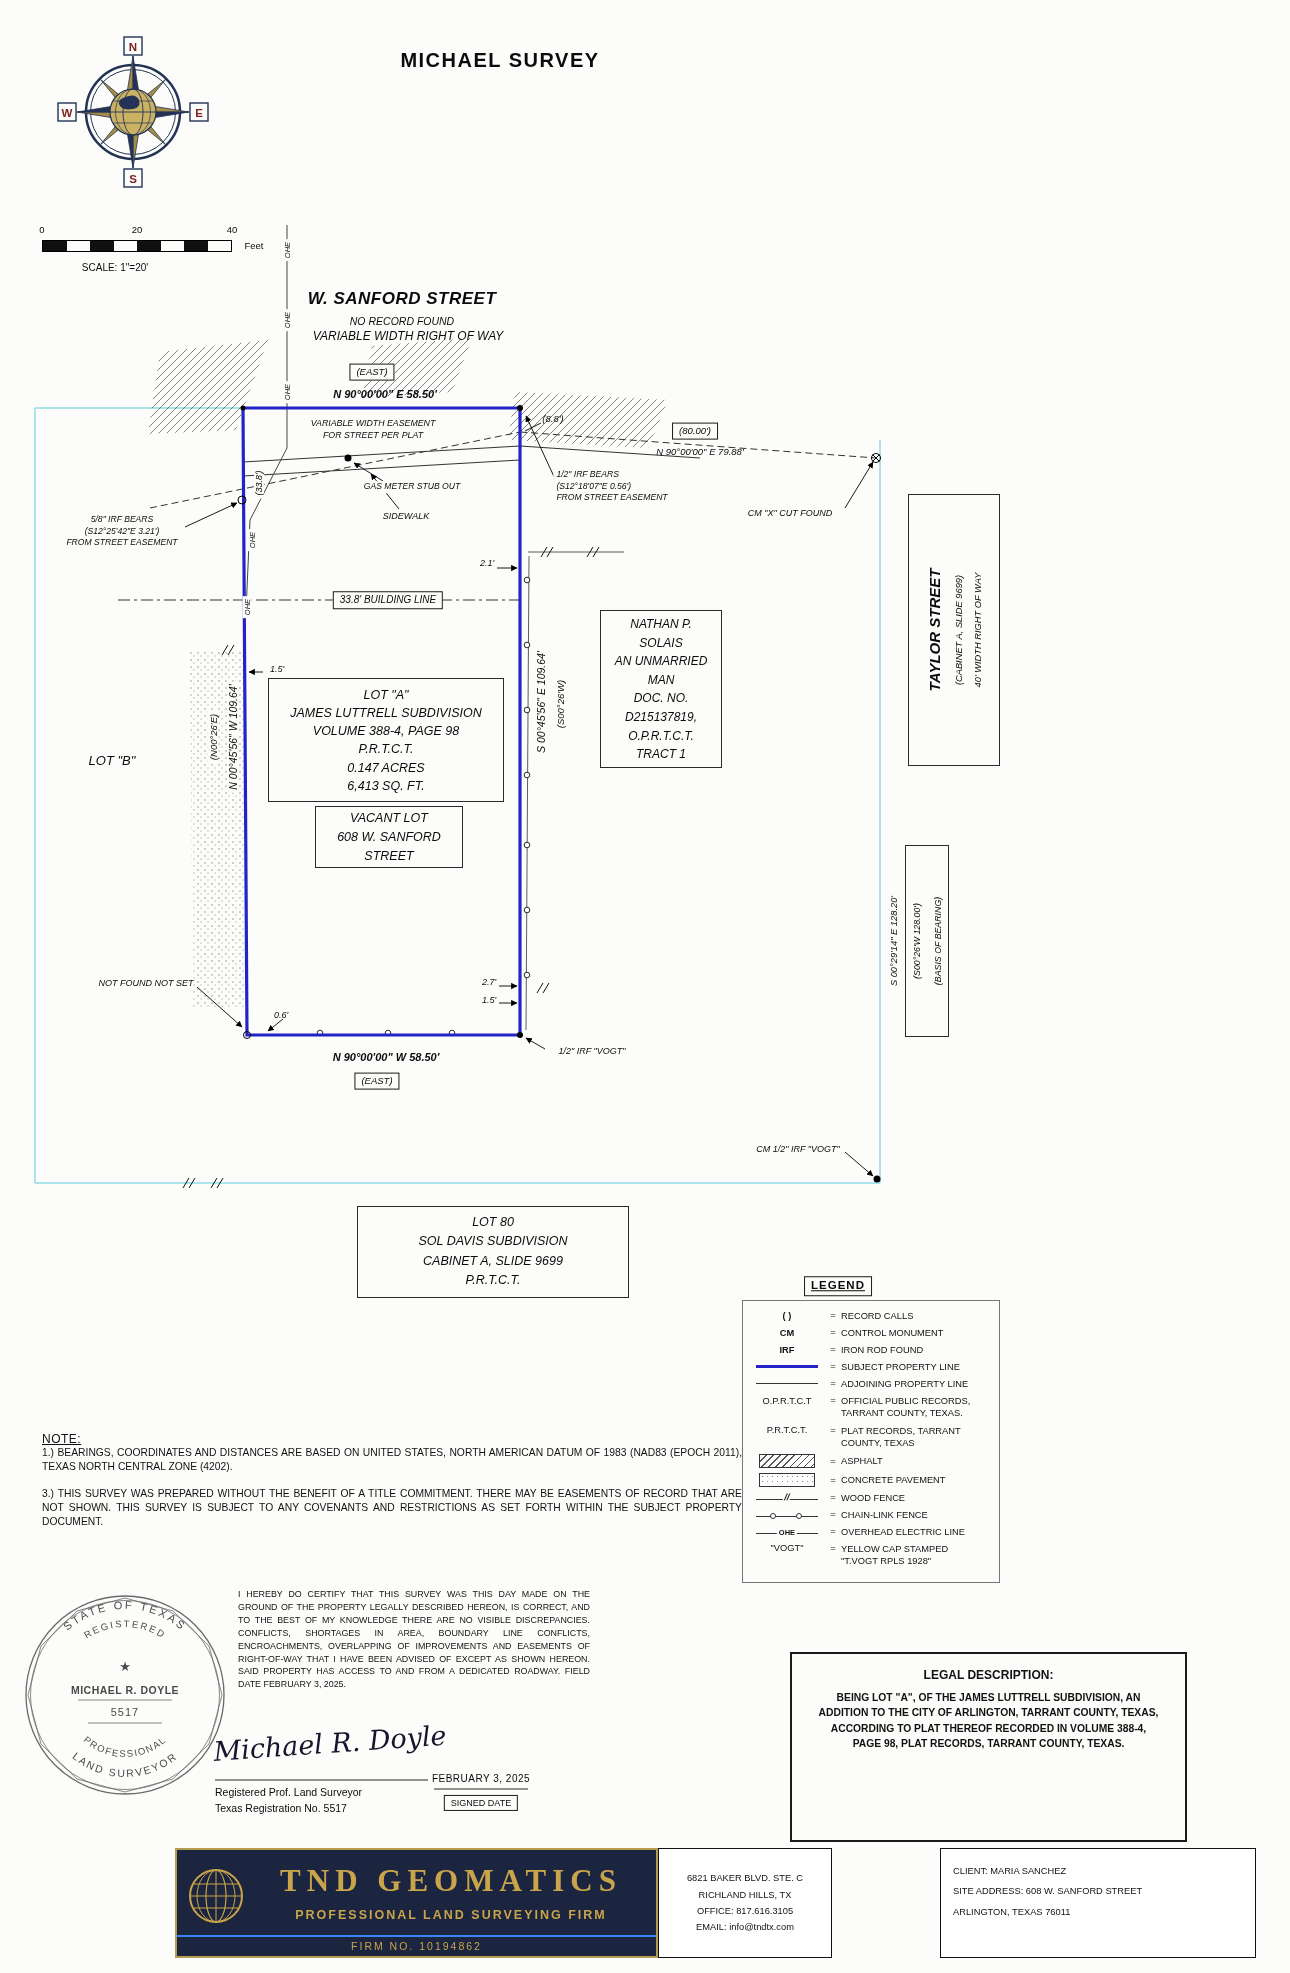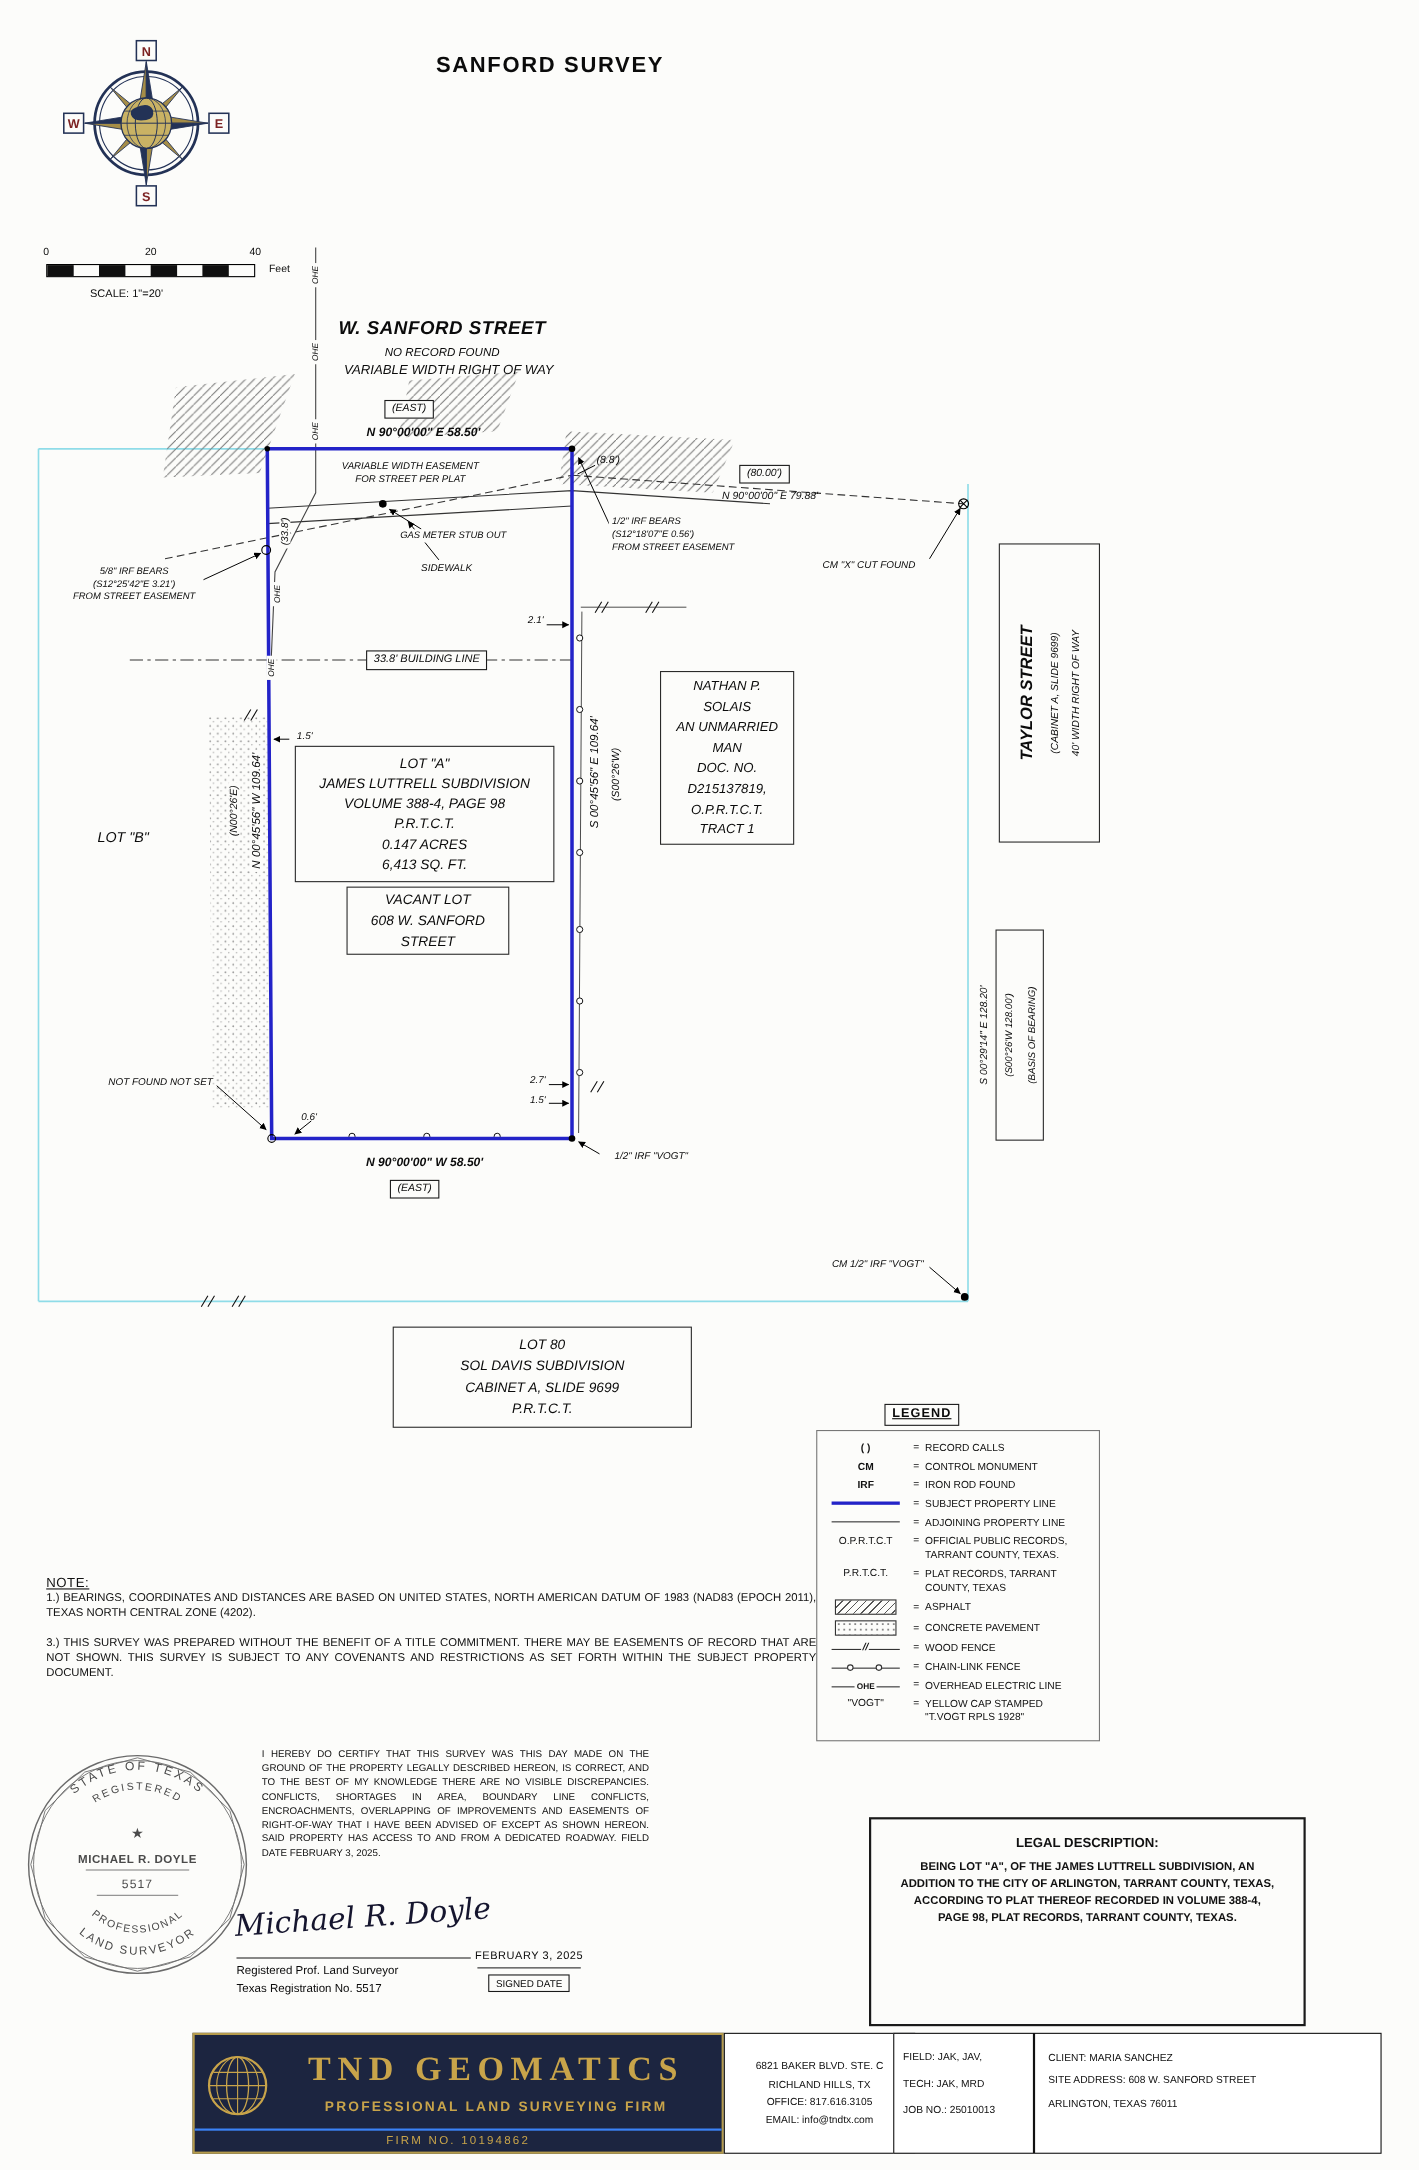--- a/index.html
+++ b/index.html
@@ -217,21 +217,21 @@
     <g transform="translate(216,1896)" stroke="#c8a44a" fill="none">
       <circle r="26" stroke-width="2"></circle>
       <ellipse rx="10" ry="26" stroke-width="1.2"></ellipse>
       <ellipse rx="19" ry="26" stroke-width="1"></ellipse>
       <line x1="0" y1="-26" x2="0" y2="26" stroke-width="1"></line>
       <line x1="-26" y1="0" x2="26" y2="0" stroke-width="1.2"></line>
       <path d="M-22,-12 H22 M-22,12 H22" stroke-width="1"></path>
     </g>
   </svg>
 
-  <div class="lbl up" style="left:500px;top:60px;font-size:20px;letter-spacing:1.5px;font-weight:600">SANFORD SURVEY</div>
+  <div class="lbl up" style="left:500px;top:60px;font-size:20px;letter-spacing:1.5px;font-weight:600">MICHAEL SURVEY</div>
 
   <div id="scalebar">
     <div></div>
       <div></div>
       <div></div>
       <div></div>
       <div></div>
       <div></div>
       <div></div>
       <div></div>
@@ -442,20 +442,17 @@
     <div style="position:absolute;left:78px;top:58px;width:392px;text-align:center;font-size:12.5px;font-weight:bold;
                 letter-spacing:2px;color:#c8a44a">PROFESSIONAL LAND SURVEYING FIRM</div>
     <div style="position:absolute;left:0;bottom:0;width:100%;height:21px;border-top:2px solid #3b82f6;text-align:center;
                 line-height:19px;font-size:10.5px;letter-spacing:2px;color:#c8a44a">FIRM NO. 10194862</div>
   </div>
   <div class="cell" style="left:658px;top:1848px;width:174px;height:110px;display:flex;align-items:center;justify-content:center;
               text-align:center;font-size:9.3px;line-height:1.75;white-space:pre-line">6821 BAKER BLVD. STE. C
 RICHLAND HILLS, TX
 OFFICE: 817.616.3105
 EMAIL: info@tndtx.com</div>
-  <div class="cell" style="left:812px;top:1848px;width:128px;height:110px;padding:9px 8px;font-size:9.3px;line-height:2.6;white-space:pre-line">FIELD: JAK, JAV,
-TECH: JAK, MRD
-JOB NO.: 25010013</div>
   <div class="cell" style="left:940px;top:1848px;width:316px;height:110px;padding:12px 12px;font-size:9.3px;line-height:2.2;white-space:pre-line">CLIENT: MARIA SANCHEZ
 SITE ADDRESS: 608 W. SANFORD STREET
 ARLINGTON, TEXAS 76011</div>
 
 </div>
 
 </body></html>

